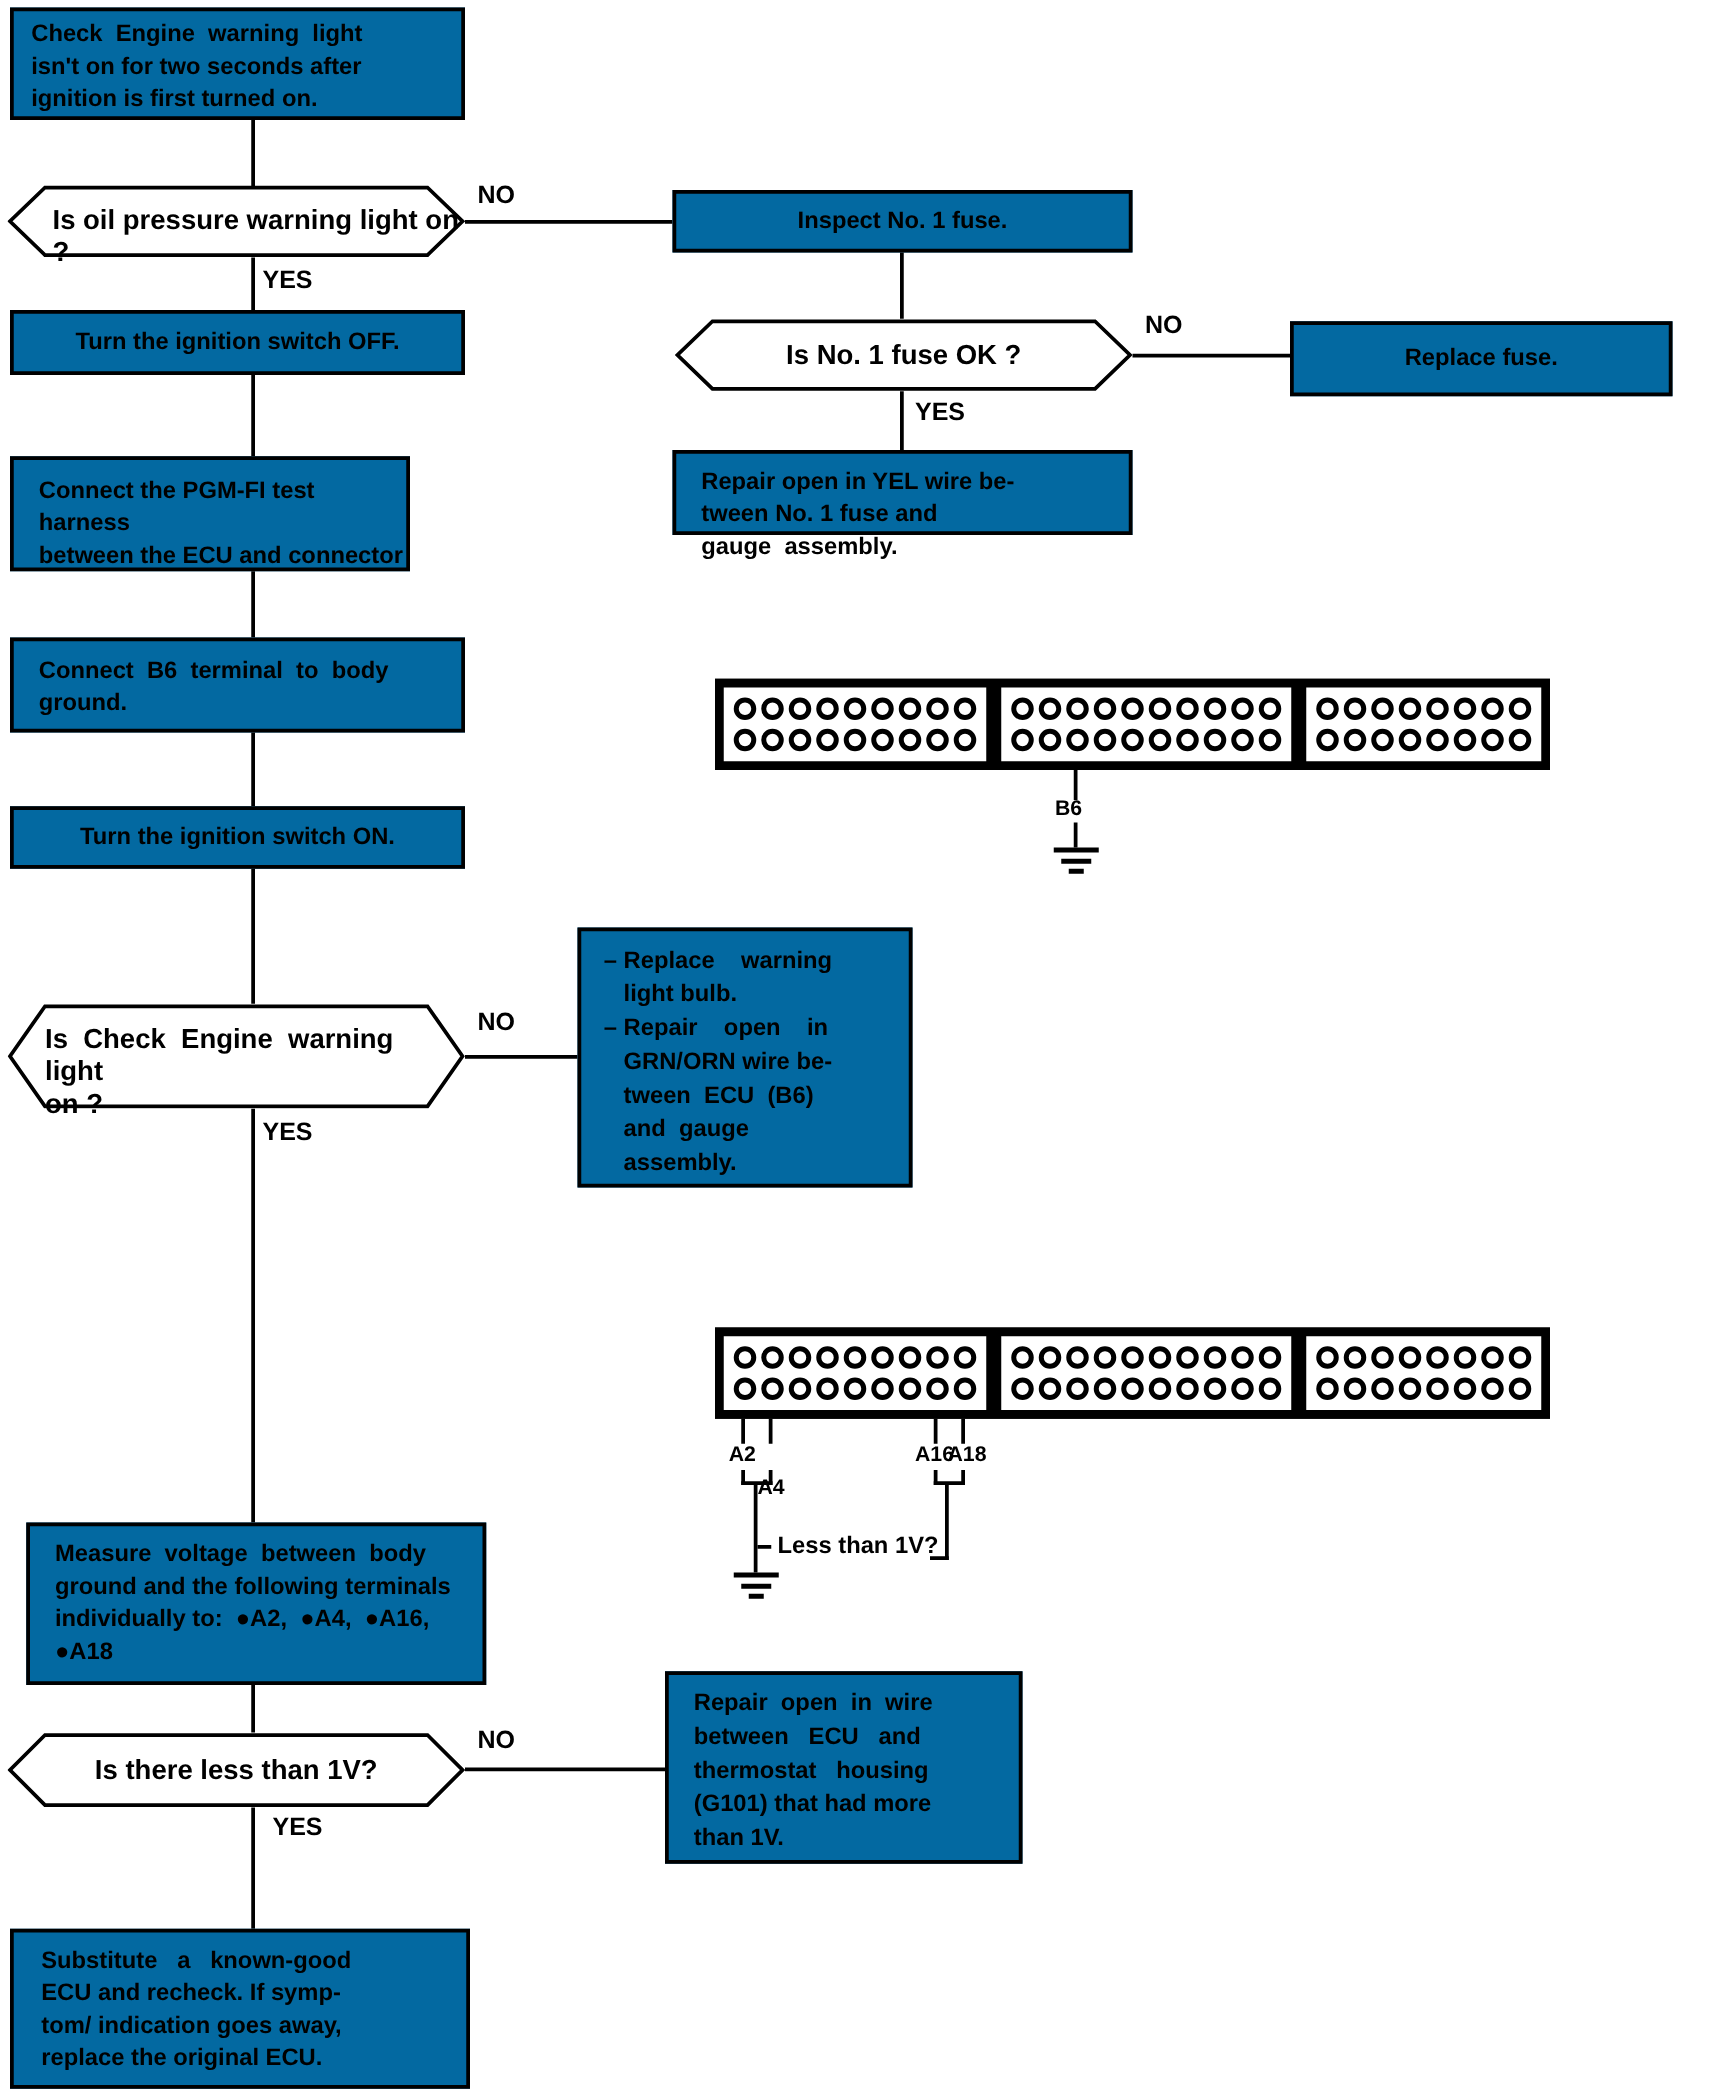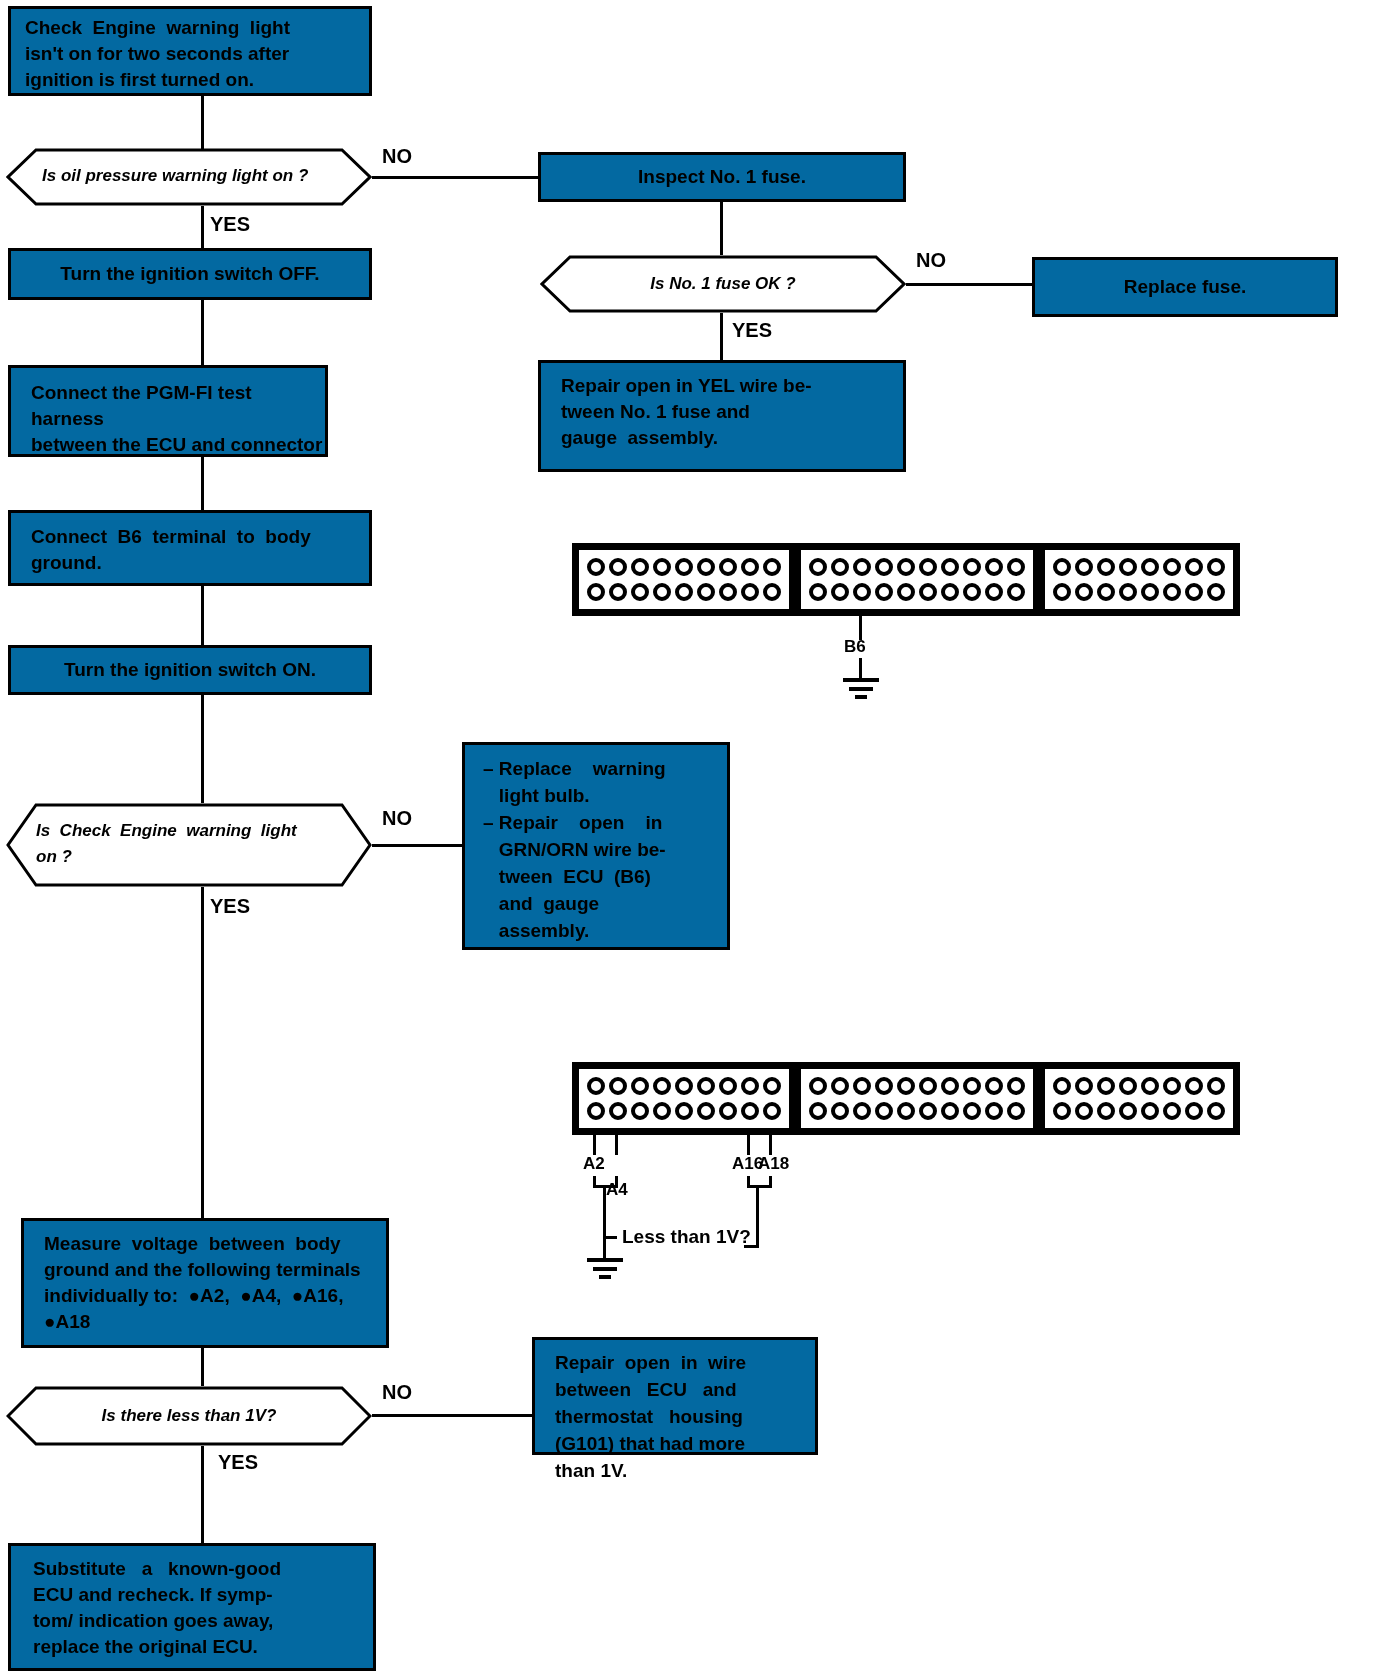--- a/index.html
+++ b/index.html
@@ -13,21 +13,21 @@
 
   .vline,.hline{position:absolute;background:#000;}
   .vline{width:3px;}
   .hline{height:3px;}
 
   .lbl{position:absolute;font-weight:bold;font-size:20px;line-height:20px;}
 
   .hex{position:absolute;}
   .hex svg{position:absolute;left:0;top:0;width:100%;height:100%;}
   .hex .hex-text{position:absolute;left:0;top:0;width:100%;height:100%;box-sizing:border-box;
-                 font-weight:bold;font-size:17px;line-height:26px;font-style:italic;}
+                 font-weight:bold;font-size:22px;line-height:26px;}
 
   
   .connector{position:absolute;display:flex;background:#000;border:7px solid #000;gap:12px;}
   .conn-sec{background:#fff;padding:8px;display:flex;flex-direction:column;gap:7px;}
   .conn-row{display:flex;gap:4px;}
   .pin{width:18px;height:18px;border:4px solid #000;border-radius:50%;background:#fff;box-sizing:border-box;}
 
   .small-lbl{position:absolute;font-weight:bold;font-size:17px;line-height:18px;text-align:left;}
   .gnd-bar{position:absolute;background:#000;height:4px;}
 
@@ -64,24 +64,24 @@
   #box-sub{left:8px;top:1543px;width:368px;height:128px;padding:10px 0 0 22px;}
 
   #box-inspect{left:538px;top:152px;width:368px;height:50px;}
   #vlA{left:720px;top:202px;height:53px;}
   #hex-fuse{left:540px;top:255px;width:366px;height:58px;}
   #no-fuse{left:916px;top:250px;}
   #hl-fuse{left:906px;top:283px;width:126px;}
   #box-replace{left:1032px;top:257px;width:306px;height:60px;}
   #yes-fuse{left:732px;top:320px;}
   #vlB{left:720px;top:313px;height:47px;}
-  #box-yel{left:538px;top:360px;width:368px;height:112px;padding:10px 0 0 20px;}
+  #box-yel{left:538px;top:360px;width:368px;height:68px;padding:10px 0 0 20px;}
 
   #box-bulb{left:462px;top:742px;width:268px;height:208px;padding:10px 0 0 18px;line-height:27px;}
-  #box-thermo{left:532px;top:1337px;width:286px;height:118px;padding:9px 0 0 20px;line-height:27px;}
+  #box-thermo{left:532px;top:1337px;width:286px;height:154px;padding:9px 0 0 20px;line-height:27px;}
 
   #conn1{left:572px;top:543px;}
   #conn2{left:572px;top:1062px;}
 
   
   #b6-line1{left:859px;top:616px;height:24px;}
   #b6-lbl{left:844px;top:638px;width:32px;}
   #b6-line2{left:859px;top:658px;height:20px;}
   #gnd1-a{left:843px;top:678px;width:36px;}
   #gnd1-b{left:849px;top:687px;width:24px;}

